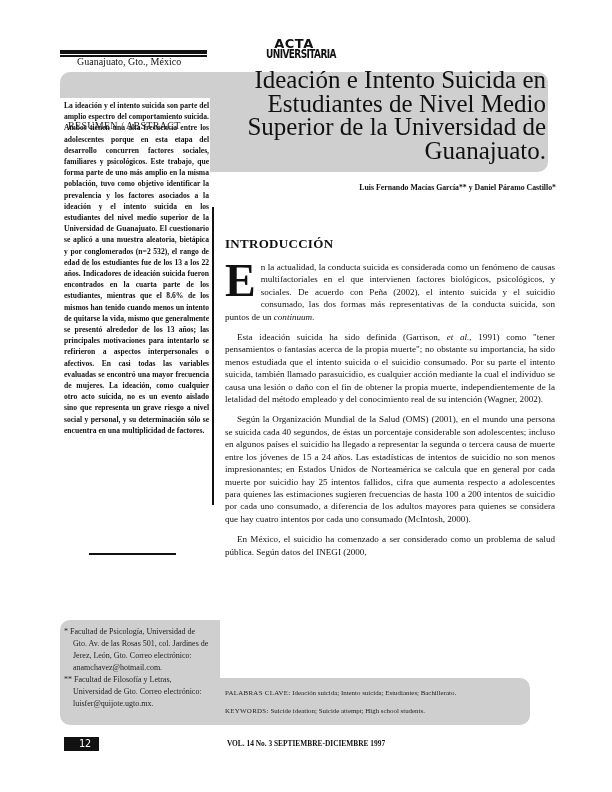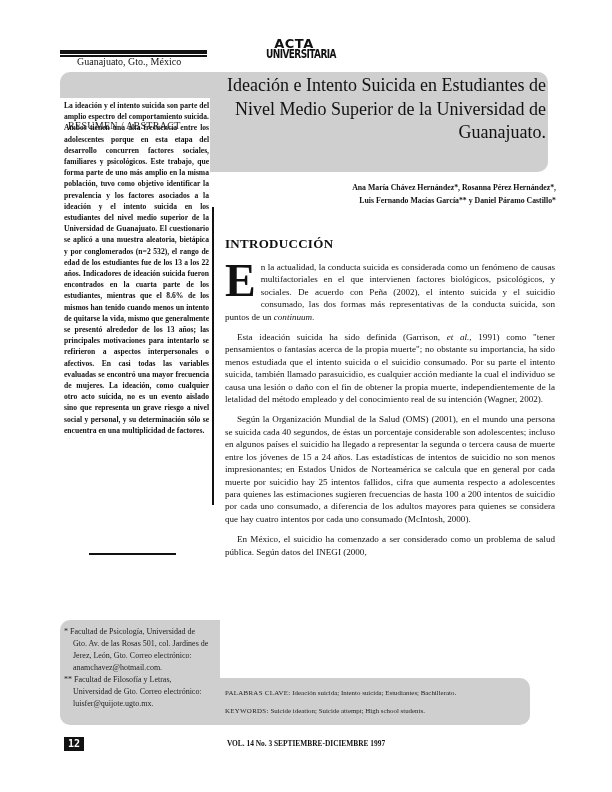--- a/index.html
+++ b/index.html
@@ -12,21 +12,21 @@
   .location { left:60px; top:56px; font-size:10px;margin-left:17px; }
   .logo { left:266px; top:40px; width:56px; text-align:center; font-family:"DejaVu Sans", sans-serif; font-weight:bold; line-height:8px; }
   .logo .l1 { font-size:13px; letter-spacing:0.5px; }
   .logo .l2 { font-size:9px; letter-spacing:-0.6px; transform:scaleY(1.4); display:inline-block; }
 
   
   .gray { background:#cfcfcf; }
   .band-top { left:60px; top:72px; width:488px; height:100px; border-radius:10px 10px 10px 0; }
   .resumen-label { left:68px; top:82px; font-size:10px; letter-spacing:0.3px; color:#222;margin-top:38px; }
   .abstract-bg { left:60px; top:98px; width:150px; height:430px; background:#fff; }
-  .title { right:66px; top:74px; width:320px; text-align:right; font-size:18px; line-height:23.5px; color:#111; }
+  .title { right:66px; top:68px; width:320px; text-align:right; font-size:25px; line-height:23.5px; color:#111; }
 
   .authors { right:56px; top:182px; width:330px; text-align:right; font-size:7.8px; line-height:12.5px; font-weight:bold; }
 
   
   .abstract { left:64px; top:100px; width:145px; font-size:7.6px; line-height:11.2px; text-align:justify; font-weight:bold; }
   .vrule { left:212px; top:207px; width:2px; height:298px; background:#111; }
   .abs-rule { left:89px; top:553px; width:87px; height:2px; background:#111; }
 
   
   .main { left:225px; top:236px; width:330px; }
@@ -37,40 +37,39 @@
 
   
   .foot-box { left:60px; top:620px; width:160px; height:105px; border-radius:10px 0 0 10px; }
   .kw-box { left:215px; top:678px; width:315px; height:47px; border-radius:0 10px 10px 0; }
   .footnotes { left:64px; top:626px; width:146px; font-size:8px; line-height:12px; color:#222; }
   .fn { padding-left:9px; text-indent:-9px; margin:0; }
   .kw { left:225px; top:684px; width:300px; font-size:6.9px; line-height:18px; color:#222; }
   .kw b { font-weight:normal; letter-spacing:0.3px; }
 
   
-  .pagenum { left:64px; top:737px; width:20px; height:14px; background:#111; color:#fff; font-family:"DejaVu Sans Mono", monospace; font-weight:bold; font-size:10px; text-align:center; line-height:14px; }
+  .pagenum { left:64px; top:737px; width:20px; height:14px; background:#111; color:#fff; font-family:"DejaVu Sans Mono", monospace; font-weight:normal; font-size:10px; line-height:14px;padding-left:15px; }
   .journal { left:0; width:612px; top:739px; text-align:center; font-size:7.4px; font-weight:bold; }
 </style>
 </head>
 <body>
 
 <div class="abs top-rule"></div>
 <div class="abs location">Guanajuato, Gto., México</div>
 <div class="abs logo">
   <div class="l1">ACTA</div>
   <div class="l2">UNIVERSITARIA</div>
 </div>
 
 <div class="abs gray band-top"></div>
 <div class="abs abstract-bg"></div>
 <div class="abs resumen-label">RESUMEN / ABSTRACT</div>
 <div class="abs title">Ideación e Intento Suicida en Estudiantes de Nivel Medio Superior de la Universidad de Guanajuato.</div>
 
 <div class="abs authors">
-  <div>Ana María Chávez Hernández*, Rosanna Pérez Hernández*,</div>
   <div>Luis Fernando Macías García** y Daniel Páramo Castillo*</div>
 </div>
 
 <div class="abs abstract">La ideación y el intento suicida son parte del amplio espectro del comportamiento suicida. Ambos tienen una alta frecuencia entre los adolescentes porque en esta etapa del desarrollo concurren factores sociales, familiares y psicológicos. Este trabajo, que forma parte de uno más amplio en la misma población, tuvo como objetivo identificar la prevalencia y los factores asociados a la ideación y el intento suicida en los estudiantes del nivel medio superior de la Universidad de Guanajuato. El cuestionario se aplicó a una muestra aleatoria, bietápica y por conglomerados (n=2 532), el rango de edad de los estudiantes fue de los 13 a los 22 años. Indicadores de ideación suicida fueron encontrados en la cuarta parte de los estudiantes, mientras que el 8.6% de los mismos han tenido cuando menos un intento de quitarse la vida, mismo que generalmente se presentó alrededor de los 13 años; las principales motivaciones para intentarlo se refirieron a aspectos interpersonales o afectivos. En casi todas las variables evaluadas se encontró una mayor frecuencia de mujeres. La ideación, como cualquier otro acto suicida, no es un evento aislado sino que representa un grave riesgo a nivel social y personal, y su determinación sólo se encuentra en una multiplicidad de factores.</div>
 <div class="abs vrule"></div>
 <div class="abs abs-rule"></div>
 
 <div class="abs main">
   <h2 class="h-intro">INTRODUCCIÓN</h2>
   <p class="para">

